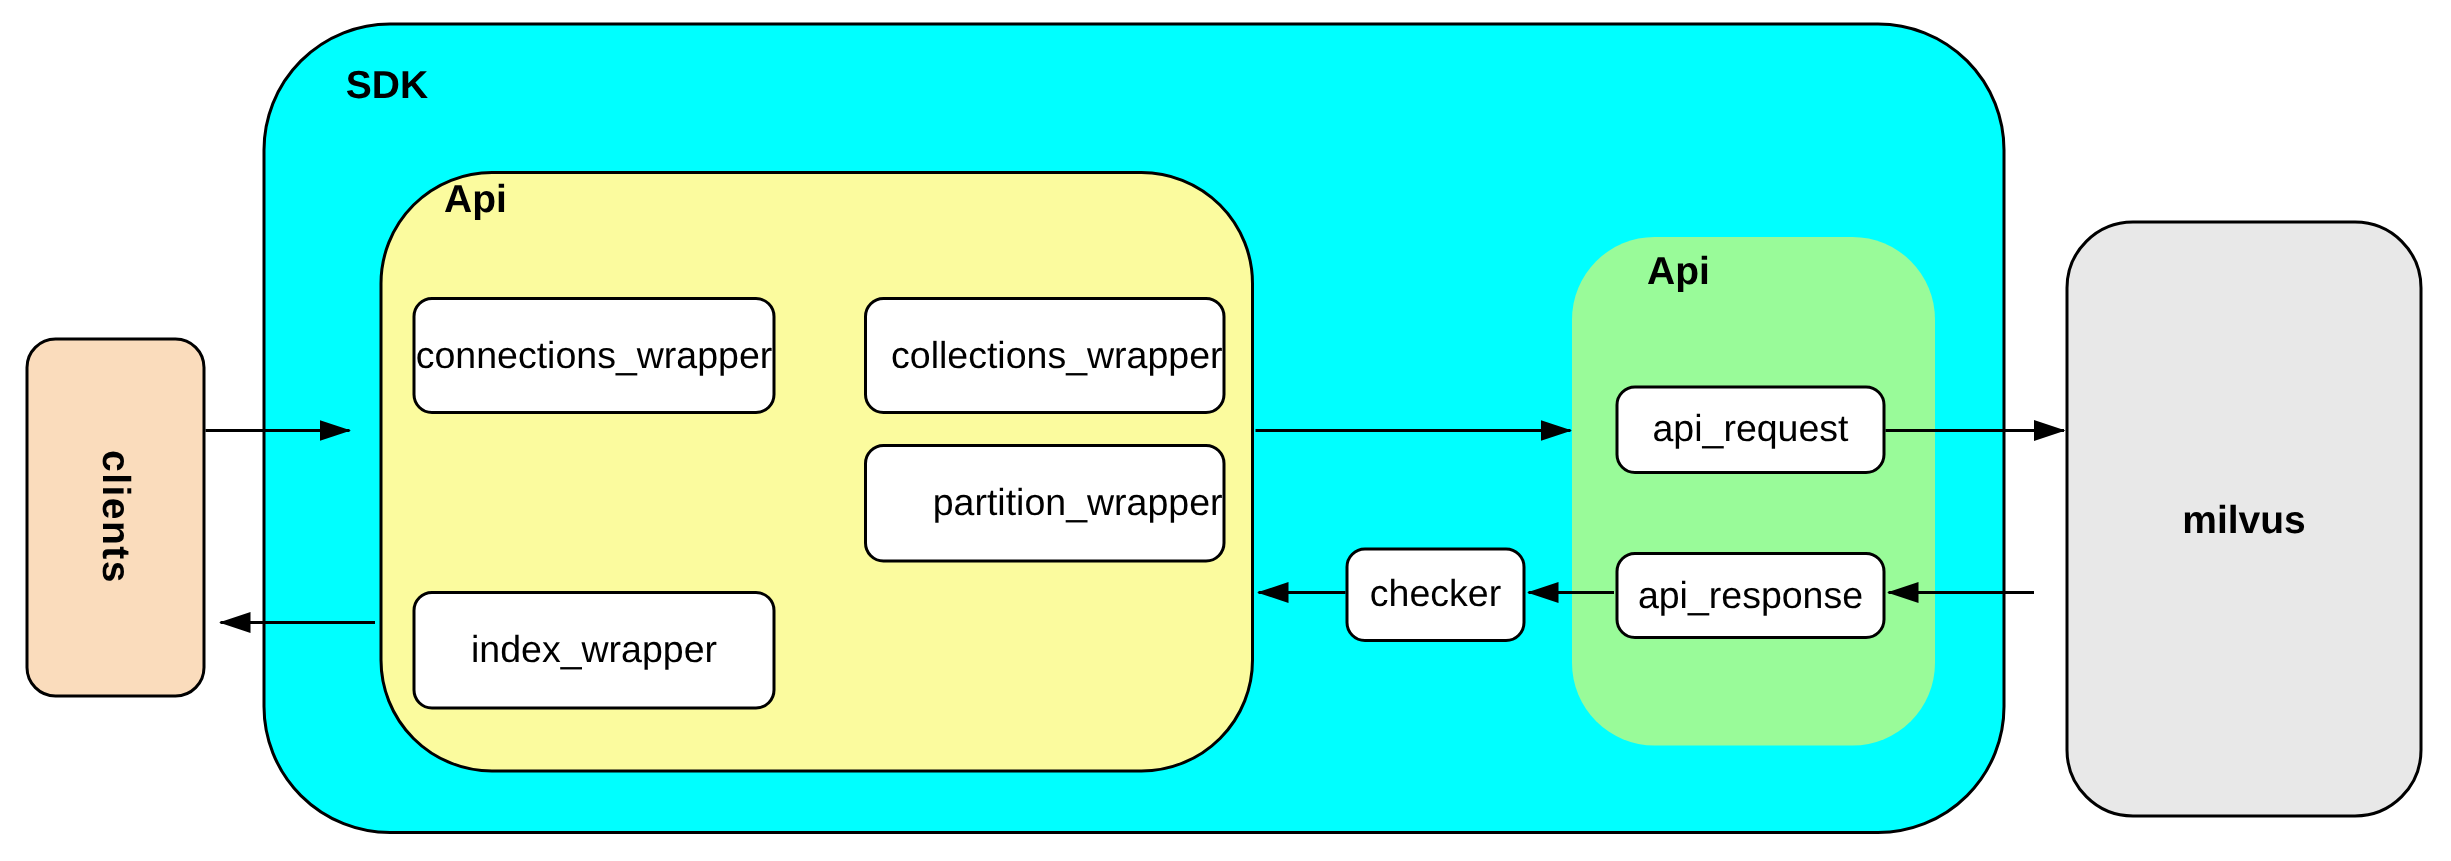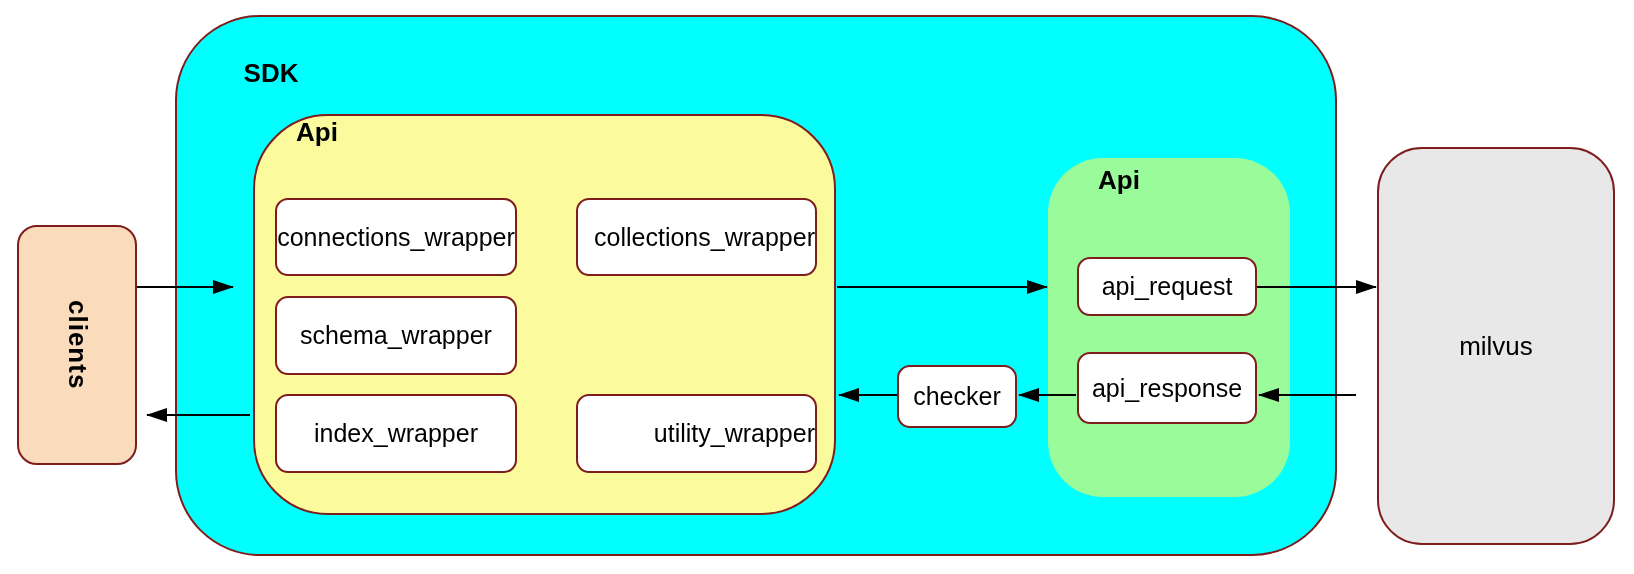--- a/index.html
+++ b/index.html
@@ -1,50 +1,50 @@
 <!DOCTYPE html>
 <html><head>
 <meta charset="utf-8">
 <style>
   html,body { margin:0; padding:0; background:#ffffff; }
   .canvas {
     position:relative; width:1634px; height:574px; background:#ffffff;
     font-family:"Liberation Sans", sans-serif; color:#000; overflow:hidden;
   }
   .shape { position:absolute; box-sizing:border-box; }
-  .bordered { border:2px solid #7f1d1d; }
+  .bordered { border:2px solid #000000; }
   .flexc { display:flex; align-items:center; justify-content:center; }
 
   
   .sdk      { left:175px; top:15px;  width:1162px; height:541px; border-radius:85px; }
   .wrapbox  { left:253px; top:114px; width:583px;  height:401px; border-radius:75px; }
   .gateway  { left:1048px; top:158px; width:242px; height:339px; border-radius:55px; }
   .clients  { left:17px;  top:225px; width:120px;  height:240px; border-radius:20px; }
   .milvus   { left:1377px; top:147px; width:238px; height:398px; border-radius:45px; }
 
   
   .ctr-label { position:absolute; font-weight:bold; font-size:26px; line-height:29px; text-align:center; }
-  .sdk-label     { left:221px;  top:42px;  width:100px;margin-top:17px; }
+  .sdk-label     { left:208px;  top:42px;  width:100px; }
   .wrap-label    { left:227px;  top:118px; width:180px; }
   .gateway-label { left:1029px; top:166px; width:180px; }
 
-  .big-label { font-weight:normal; font-size:26px; }
+  .big-label { font-weight:bold; font-size:26px; }
   .clients-label { writing-mode:vertical-rl; font-weight:bold; font-size:26px; letter-spacing:1px; }
 
   
   .module { background:#ffffff; border-radius:13px; font-size:25px; white-space:nowrap; }
   .c1 { left:275px; width:242px; }
   .c2 { left:576px; width:241px;justify-content:flex-end; }
   .r1 { top:198px; height:78px; }
   .r2 { top:296px; height:79px; }
   .r3 { top:394px; height:79px; }
 
   .api-node  { left:1077px; width:180px; height:59px;text-align:right; }
   .req-node  { top:257px; }
-  .resp-node { top:352px; height:72px; }
+  .resp-node { top:368px; height:58px; }
   .checker-node { left:897px; top:365px; width:120px; height:63px; }
 
   .edges { position:absolute; left:0; top:0; width:1634px; height:574px; pointer-events:none; }
   .edges line { stroke:#000000; stroke-width:2px; }
 </style>
 </head>
 <body>
 
 <div class="canvas">
 
@@ -68,28 +68,25 @@
   <div class="shape bordered flexc milvus" style="background: rgb(232, 232, 232);">
     <span class="big-label">milvus</span>
   </div>
 
   <div class="shape bordered flexc module c1 r1">
     <span>connections_wrapper</span>
   </div>
   <div class="shape bordered flexc module c2 r1">
     <span>collections_wrapper</span>
   </div>
-  <div class="shape bordered flexc module c1 r2">
-    <span>schema_wrapper</span>
+  <div class="shape bordered flexc module c2 r2">
+    <span>partition_wrapper</span>
   </div>
   <div class="shape bordered flexc module c1 r3">
     <span>index_wrapper</span>
-  </div>
-  <div class="shape bordered flexc module c2 r3">
-    <span>utility_wrapper</span>
   </div>
 
   <div class="shape bordered flexc module api-node req-node">
     <span>api_request</span>
   </div>
   <div class="shape bordered flexc module api-node resp-node">
     <span>api_response</span>
   </div>
 
   <div class="shape bordered flexc module checker-node">

